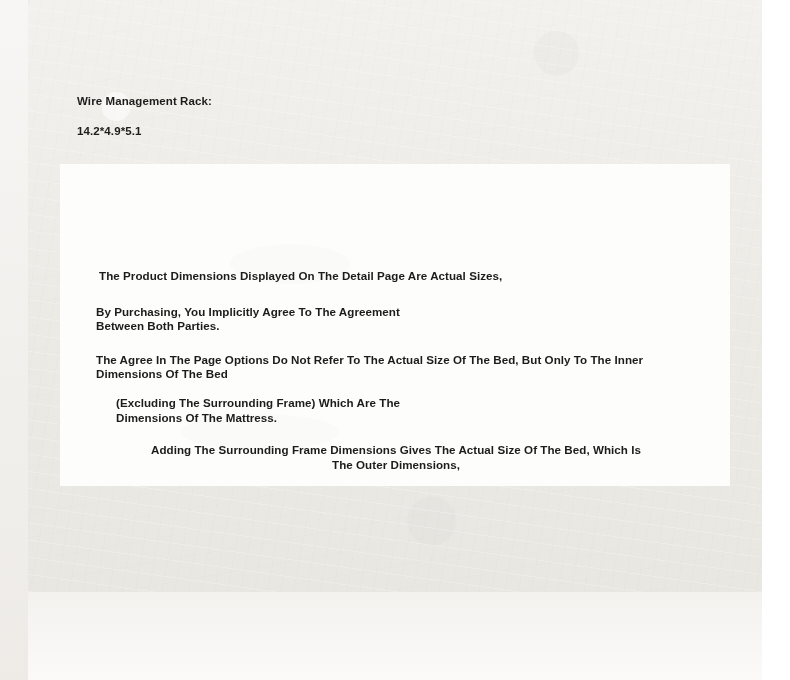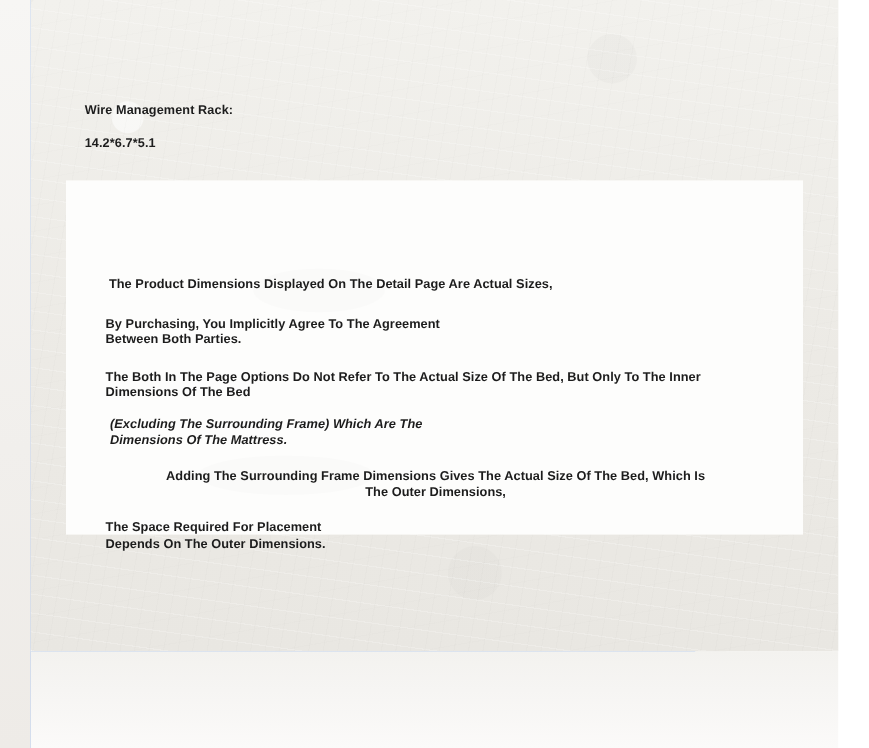--- a/index.html
+++ b/index.html
@@ -104,39 +104,39 @@
     top: 45px;
     font-size: 16.5px;
     font-weight: 700;
     color: #1a1a1a;
     letter-spacing: 0.2px;
   }
 
   #reminder-body {
     position: absolute;
     left: 36px;
-    top: 88px;
+    top: 105px;
     width: 600px;
   }
 
   .reminder-para {
     font-size: 11.6px;
     line-height: 14.6px;
     color: #1c1c1c;
     font-weight: 600;
     letter-spacing: 0.05px;
     white-space: pre-line;
     margin: 0 0 20px 0;
   }
   .reminder-para:last-child { margin-bottom: 0; }
 
   .reminder-para.p1 { margin-left: 3px; margin-bottom: 21px; }
   .reminder-para.p2 { margin-bottom: 19px; }
   .reminder-para.p3 { margin-bottom: 14px; }
-  .reminder-para.p4 { margin-left: 4px; margin-bottom: 18px; font-style: italic; }
+  .reminder-para.p4 { margin-left: 20px; margin-bottom: 18px; }
   .reminder-para.p5 { margin-bottom: 18px; text-align: center; }
 
   
   .card-blotch {
     position: absolute;
     border-radius: 50%;
     background: rgba(0,0,0,0.012);
     pointer-events: none;
   }
 </style>
@@ -149,36 +149,34 @@
   <div class="side-strip" id="side-strip-right"></div>
 
   <div id="paper-panel">
     <div id="paper-fibers"></div>
   </div>
 
   <div id="bottom-strip"></div>
 
   <div id="dimension-caption">
     <span class="cap-line">Wire Management Rack:</span>
-    <span class="cap-line">14.2*6.7*5.1</span>
+    <span class="cap-line">14.2*4.9*5.1</span>
   </div>
 
   <div id="reminder-card">
     <div class="card-blotch" style="left:170px; top:80px; width:120px; height:40px;"></div>
     <div class="card-blotch" style="left:120px; top:250px; width:160px; height:36px;"></div>
 
 
     <div id="reminder-body">
       <p class="reminder-para p1">The Product Dimensions Displayed On The Detail Page Are Actual Sizes,</p>
       <p class="reminder-para p2">By Purchasing, You Implicitly Agree To The Agreement
 Between Both Parties.</p>
-      <p class="reminder-para p3">The Both In The Page Options Do Not Refer To The Actual Size Of The Bed, But Only To The Inner
+      <p class="reminder-para p3">The Agree In The Page Options Do Not Refer To The Actual Size Of The Bed, But Only To The Inner
 Dimensions Of The Bed</p>
       <p class="reminder-para p4">(Excluding The Surrounding Frame) Which Are The
 Dimensions Of The Mattress.</p>
       <p class="reminder-para p5">Adding The Surrounding Frame Dimensions Gives The Actual Size Of The Bed, Which Is
 The Outer Dimensions,</p>
-      <p class="reminder-para p6">The Space Required For Placement
-Depends On The Outer Dimensions.</p>
     </div>
   </div>
 
 </div>
 
 </body></html>

